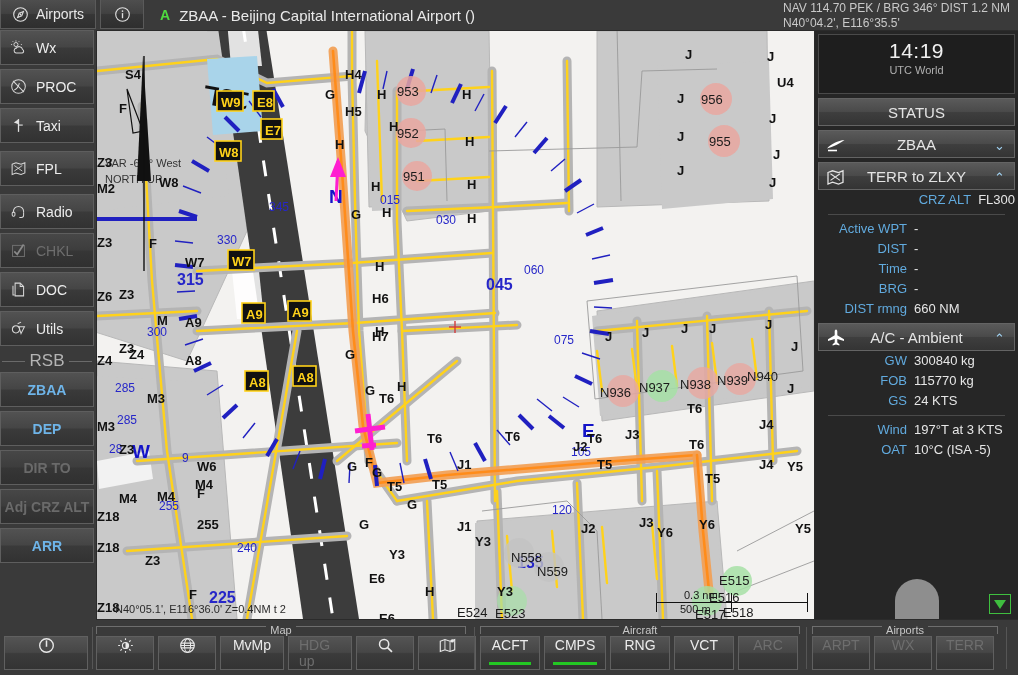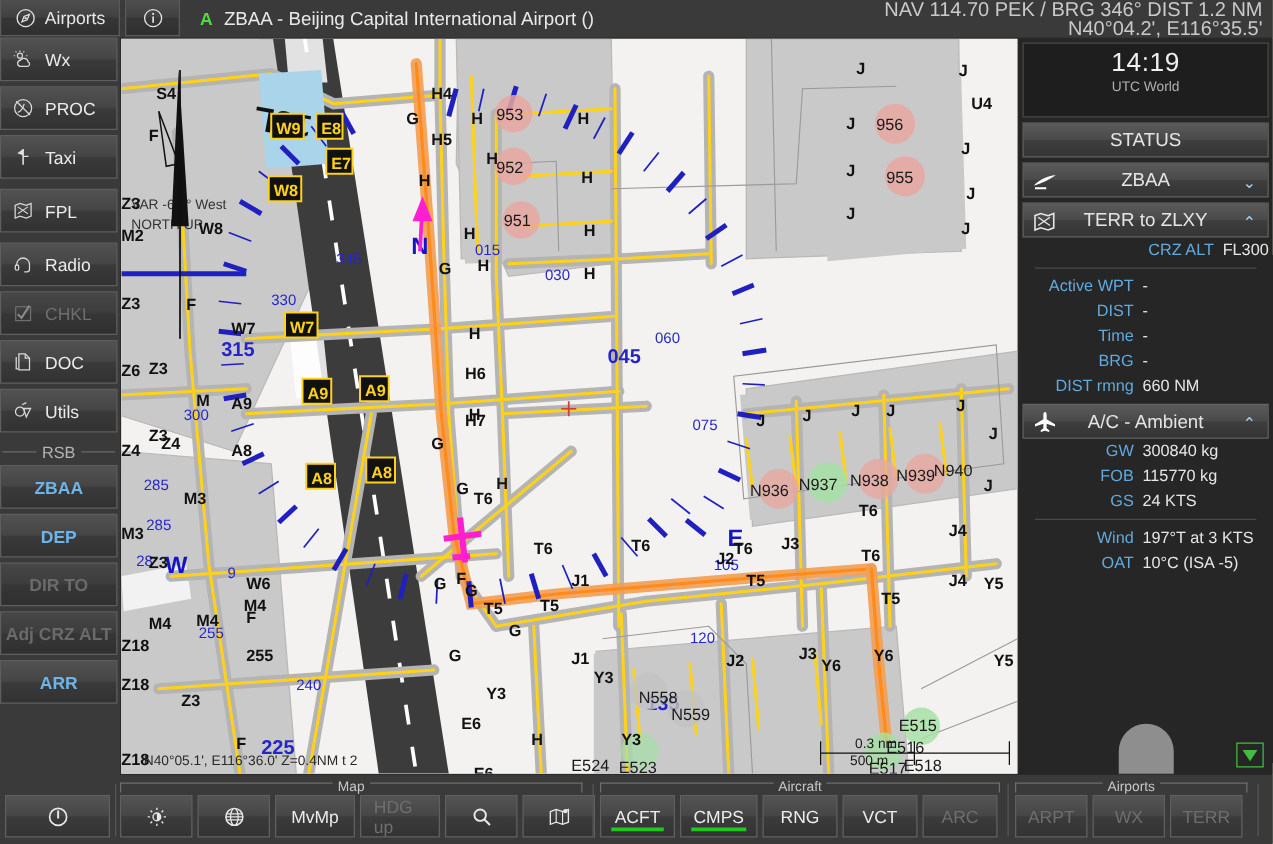--- a/index.html
+++ b/index.html
@@ -26,43 +26,43 @@
   }
   #btn-airports { left: 0; width: 96px; }
   #btn-info { left: 100px; width: 44px; }
   #title-wrap {
     position: absolute; left: 160px; top: 0; height: 30px;
     display: flex; align-items: center; gap: 9px;
   }
   #title-a { color: #4fdc3f; font-size: 14px; font-weight: bold; }
   #title-txt { color: #e9e9e9; font-size: 15px; }
   #navinfo {
-    position: absolute; right: 8px; top: 1px; text-align: right;
-    font-size: 16px; color: #c9c9c9; line-height: 15px;
+    position: absolute; right: 8px; top: 1px; text-align: left;
+    font-size: 12px; color: #c9c9c9; line-height: 15px;
   }
 
   
   #leftbar {
     position: absolute; left: 0; top: 30px; width: 96px; height: 592px;
     background: #3a3a3a;
   }
   .lsb {
     margin: 0 2px 4px 0; height: 35px; width: 94px;
     background: linear-gradient(180deg,#525252 0%,#454545 48%,#3a3a3a 52%,#323232 100%);
     border: 1px solid #5e5e5e;
     display: flex; align-items: center; gap: 9px; padding-left: 9px;
     color: #ececec; font-size: 14px;
   }
   .lsb.disabled { color: #6e6e6e; background: linear-gradient(180deg,#474747 0%,#3d3d3d 48%,#363636 52%,#303030 100%); }
   .lsb.blue { justify-content: center; padding-left: 0; color: #6eb4e8; font-weight: bold; font-size: 14px; }
   .lsb.blue.disabled { color: #6a6a6a; }
   .gap { height: 4px; }
   .sect-sep {
     height: 22px; display: flex; align-items: center; gap: 5px;
-    padding: 0 4px 0 2px; color: #b4b4b4; font-size: 13px;
+    padding: 0 4px 0 2px; color: #b4b4b4; font-size: 17px;
   }
   .sect-sep .ln { flex: 1; height: 1px; background: #6a6a6a; }
   .ico { width: 17px; height: 17px; flex: 0 0 17px; display: block; }
 
   
   #map {
     position: absolute; left: 97px; top: 31px; width: 717px; height: 588px;
     background: #f2f2f0; overflow: hidden;
   }
   #map svg { display: block; }
@@ -133,21 +133,21 @@
   .grp .gl-line { flex: 1; height: 1px; background: #6e6e6e; position: relative; top: 4px; }
   .grp .gl-line.l { border-left: 1px solid #6e6e6e; height: 8px; top: 0px; background: none;
                     border-bottom: none; border-top: 1px solid #6e6e6e; }
   .grp .gl-line.r { border-right: 1px solid #6e6e6e; height: 8px; top: 0px; background: none;
                     border-top: 1px solid #6e6e6e; }
   .grp .row { position: absolute; left: 0; top: 11px; display: flex; gap: 4px; }
   .bbtn {
     height: 34px; min-width: 58px; padding: 0 10px;
     background: linear-gradient(180deg,#545454 0%,#464646 48%,#3b3b3b 52%,#333 100%);
     border: 1px solid #606060;
-    display: flex; align-items: center; justify-content: center;
+    display: flex; align-items: flex-start; justify-content: center;
     color: #ececec; font-size: 14px; position: relative;
   }
   .bbtn.disabled { color: #6e6e6e; }
   .bbtn .uline {
     position: absolute; left: 8px; right: 8px; bottom: 4px; height: 3px; background: #23c723;
   }
   .sep { position: absolute; top: 7px; width: 1px; height: 42px; background: #565656; }
 </style>
 </head>
 <body>

